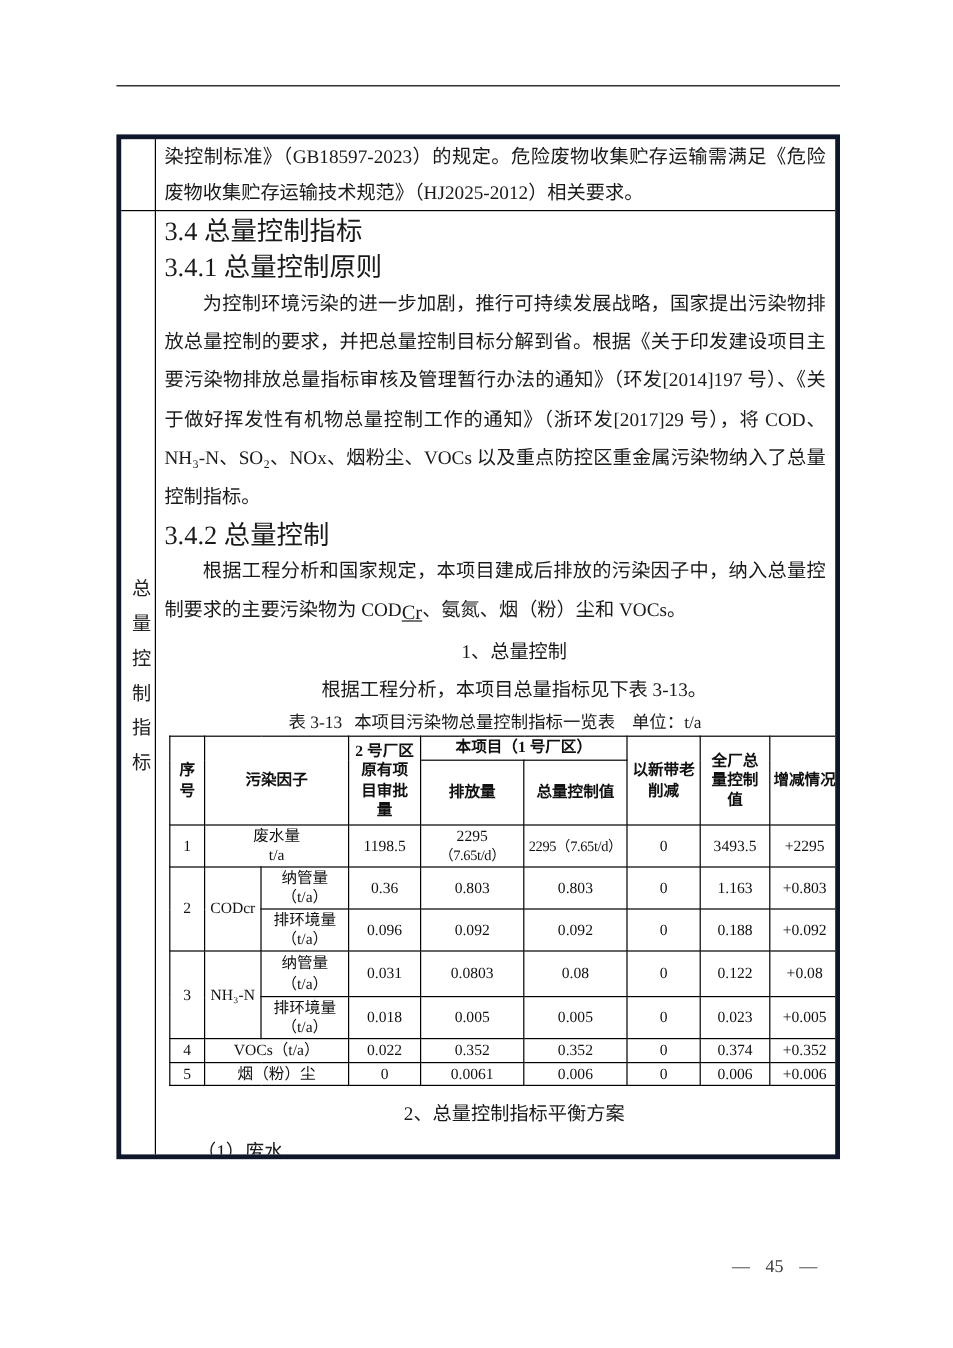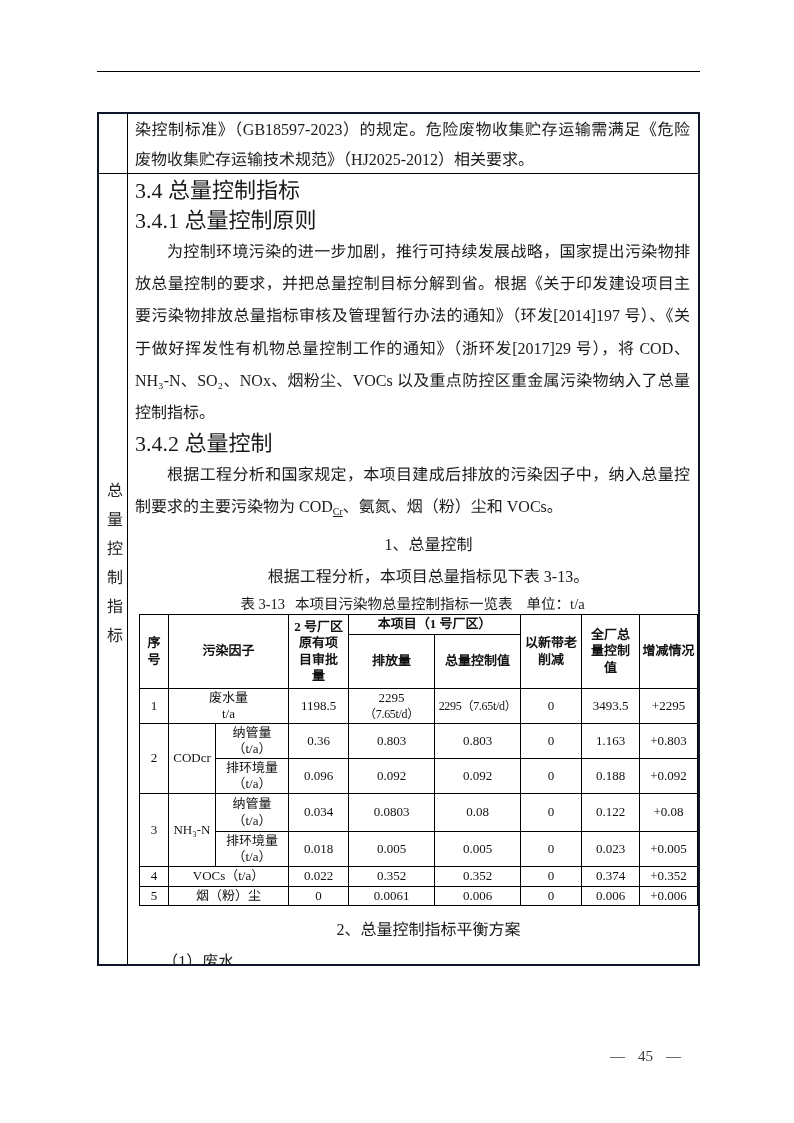--- a/index.html
+++ b/index.html
@@ -7,40 +7,40 @@
   body {
     position:relative; width:794px; height:1123px;
     color:#1a1a1a;
     font-family:"Liberation Serif","DejaVu Serif",serif;
     font-size:16px; overflow:hidden;
   }
   .hr-top { position:absolute; left:97px; top:71px; width:603px; border-top:1.5px solid #000; }
 
   .outer {
     position:absolute; left:97px; top:112px; width:603px; height:854px;
-    border:2px solid #0f172a;
+    border:4px solid #0f172a;
     display:grid; grid-template-columns:29px 1fr; grid-template-rows:60px 1fr;
   }
   .cell-tl { border-right:1px solid #000; border-bottom:1px solid #000; }
   .cell-tr { border-bottom:1px solid #000; padding:1px 8px 0 7px; }
   .cell-bl { border-right:1px solid #000; display:flex; align-items:center; justify-content:center; }
   .cell-br { padding:2px 8px 0 7px; overflow:hidden; }
 
   .toprow-text { line-height:29.5px; text-align:justify; }
 
   .vert {
     writing-mode:vertical-rl; text-orientation:upright;
     letter-spacing:13px; font-size:16px; color:#222; line-height:1;
   }
 
   .hd { font-weight:normal; font-size:22px; line-height:30px; }
   .para { line-height:32.2px; text-align:justify; text-indent:2em; }
   .line { line-height:32.2px; text-indent:2em;text-align:center; }
   .line-paren { line-height:32.2px; text-indent:1.7em; }
-  sub { font-size:10px; vertical-align:-3px;text-decoration:underline; }
+  sub { font-size:17px; vertical-align:-3px;text-decoration:underline; }
 
   .tbl-title { text-align:center; font-weight:normal; font-size:14.5px; line-height:18px; margin-top:2px; white-space:nowrap; }
   .tbl-title .unit { margin-left:14px; }
   .tbl-title .t-label { margin-right:10px; }
 
   table.t313 {
     border-collapse:collapse; table-layout:fixed;
     width:558px; margin:1px 0 0 4px;
     font-size:13px; text-align:center; color:#111;
   }
@@ -156,21 +156,21 @@
           <td>0.092</td>
           <td>0</td>
           <td>0.188</td>
           <td>+0.092</td>
         </tr>
 
         <tr class="r38">
           <td rowspan="2">3</td>
           <td rowspan="2">NH₃-N</td>
           <td>纳管量（t/a）</td>
-          <td>0.034</td>
+          <td>0.031</td>
           <td>0.0803</td>
           <td>0.08</td>
           <td>0</td>
           <td>0.122</td>
           <td>+0.08</td>
         </tr>
         <tr class="r35">
           <td>排环境量（t/a）</td>
           <td>0.018</td>
           <td>0.005</td>

